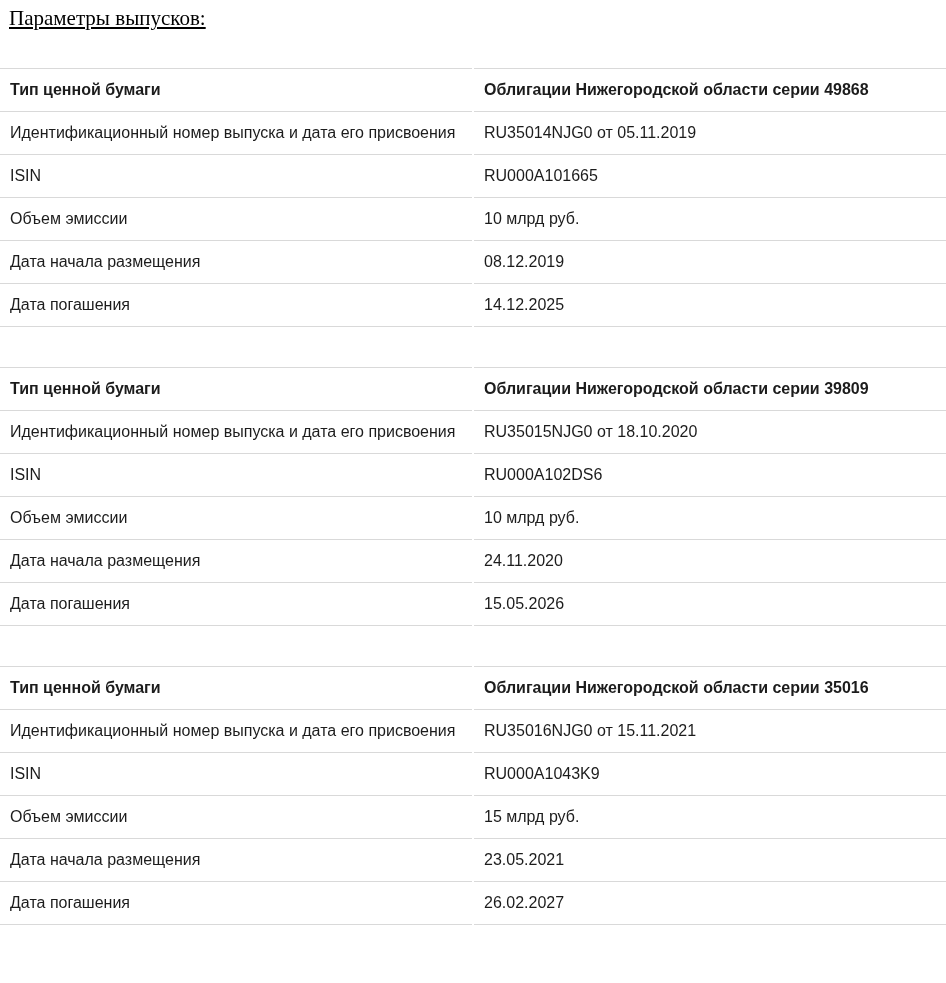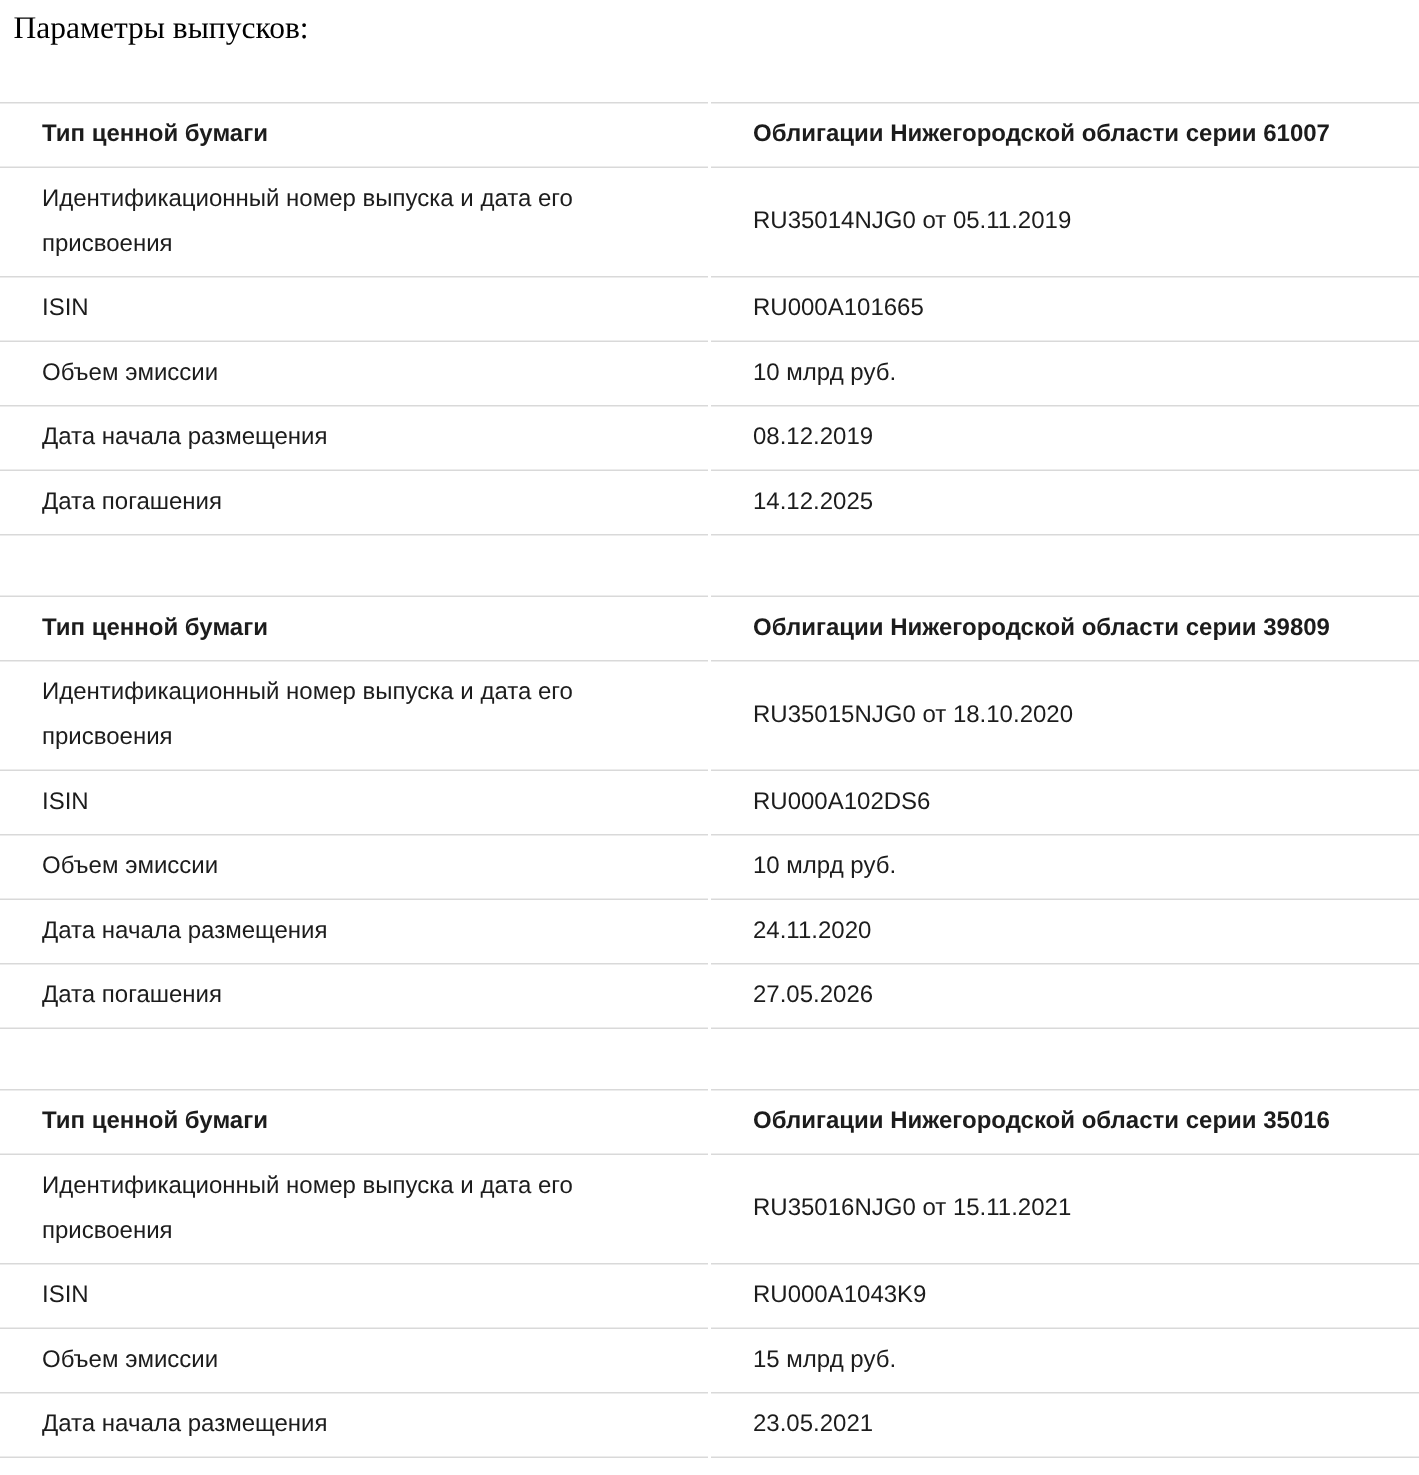--- a/index.html
+++ b/index.html
@@ -16,33 +16,34 @@
     font-family:"Liberation Sans","DejaVu Sans",sans-serif;
     color:var(--text-color);
   }
   .page-title{
     font-family:"Liberation Serif","DejaVu Serif",serif;
     font-weight:400;
     font-size:21px;
     line-height:26px;
     color:var(--title-color);
     margin:5px 0 0 9px;
+    text-decoration:underline;
   }
   .params-table{
     width:calc(100% + 4px);
     margin:36px -2px 40px -2px;
     border-collapse:separate;
     border-spacing:2px 0;
     table-layout:fixed;
   }
   .params-table:first-of-type{margin-top:37px;}
   .params-table:last-of-type{margin-bottom:0;}
   .params-table td{
     width:50%;
-    padding:6px 28px;
+    padding:6px 10px;
     font-size:16px;
     line-height:30px;
     vertical-align:middle;
     border-bottom:1px solid var(--border-color);
     word-wrap:break-word;
     margin-left:26px;
   }
   .params-table tr.header-row td{
     border-top:1px solid var(--border-color);
     font-weight:700;
@@ -52,21 +53,21 @@
 <body>
 
 <div class="page">
 
   <h1 class="page-title">Параметры выпусков:</h1>
 
   <table class="params-table">
     <tbody>
       <tr class="header-row">
         <td>Тип ценной бумаги</td>
-        <td>Облигации Нижегородской области серии 61007</td>
+        <td>Облигации Нижегородской области серии 49868</td>
       </tr>
       <tr>
         <td>Идентификационный номер выпуска и дата его присвоения</td>
         <td>RU35014NJG0 от 05.11.2019</td>
       </tr>
       <tr>
         <td>ISIN</td>
         <td>RU000A101665</td>
       </tr>
       <tr>
@@ -101,21 +102,21 @@
       <tr>
         <td>Объем эмиссии</td>
         <td>10 млрд руб.</td>
       </tr>
       <tr>
         <td>Дата начала размещения</td>
         <td>24.11.2020</td>
       </tr>
       <tr>
         <td>Дата погашения</td>
-        <td>27.05.2026</td>
+        <td>15.05.2026</td>
       </tr>
     </tbody>
   </table>
 
   <table class="params-table">
     <tbody>
       <tr class="header-row">
         <td>Тип ценной бумаги</td>
         <td>Облигации Нижегородской области серии 35016</td>
       </tr>

